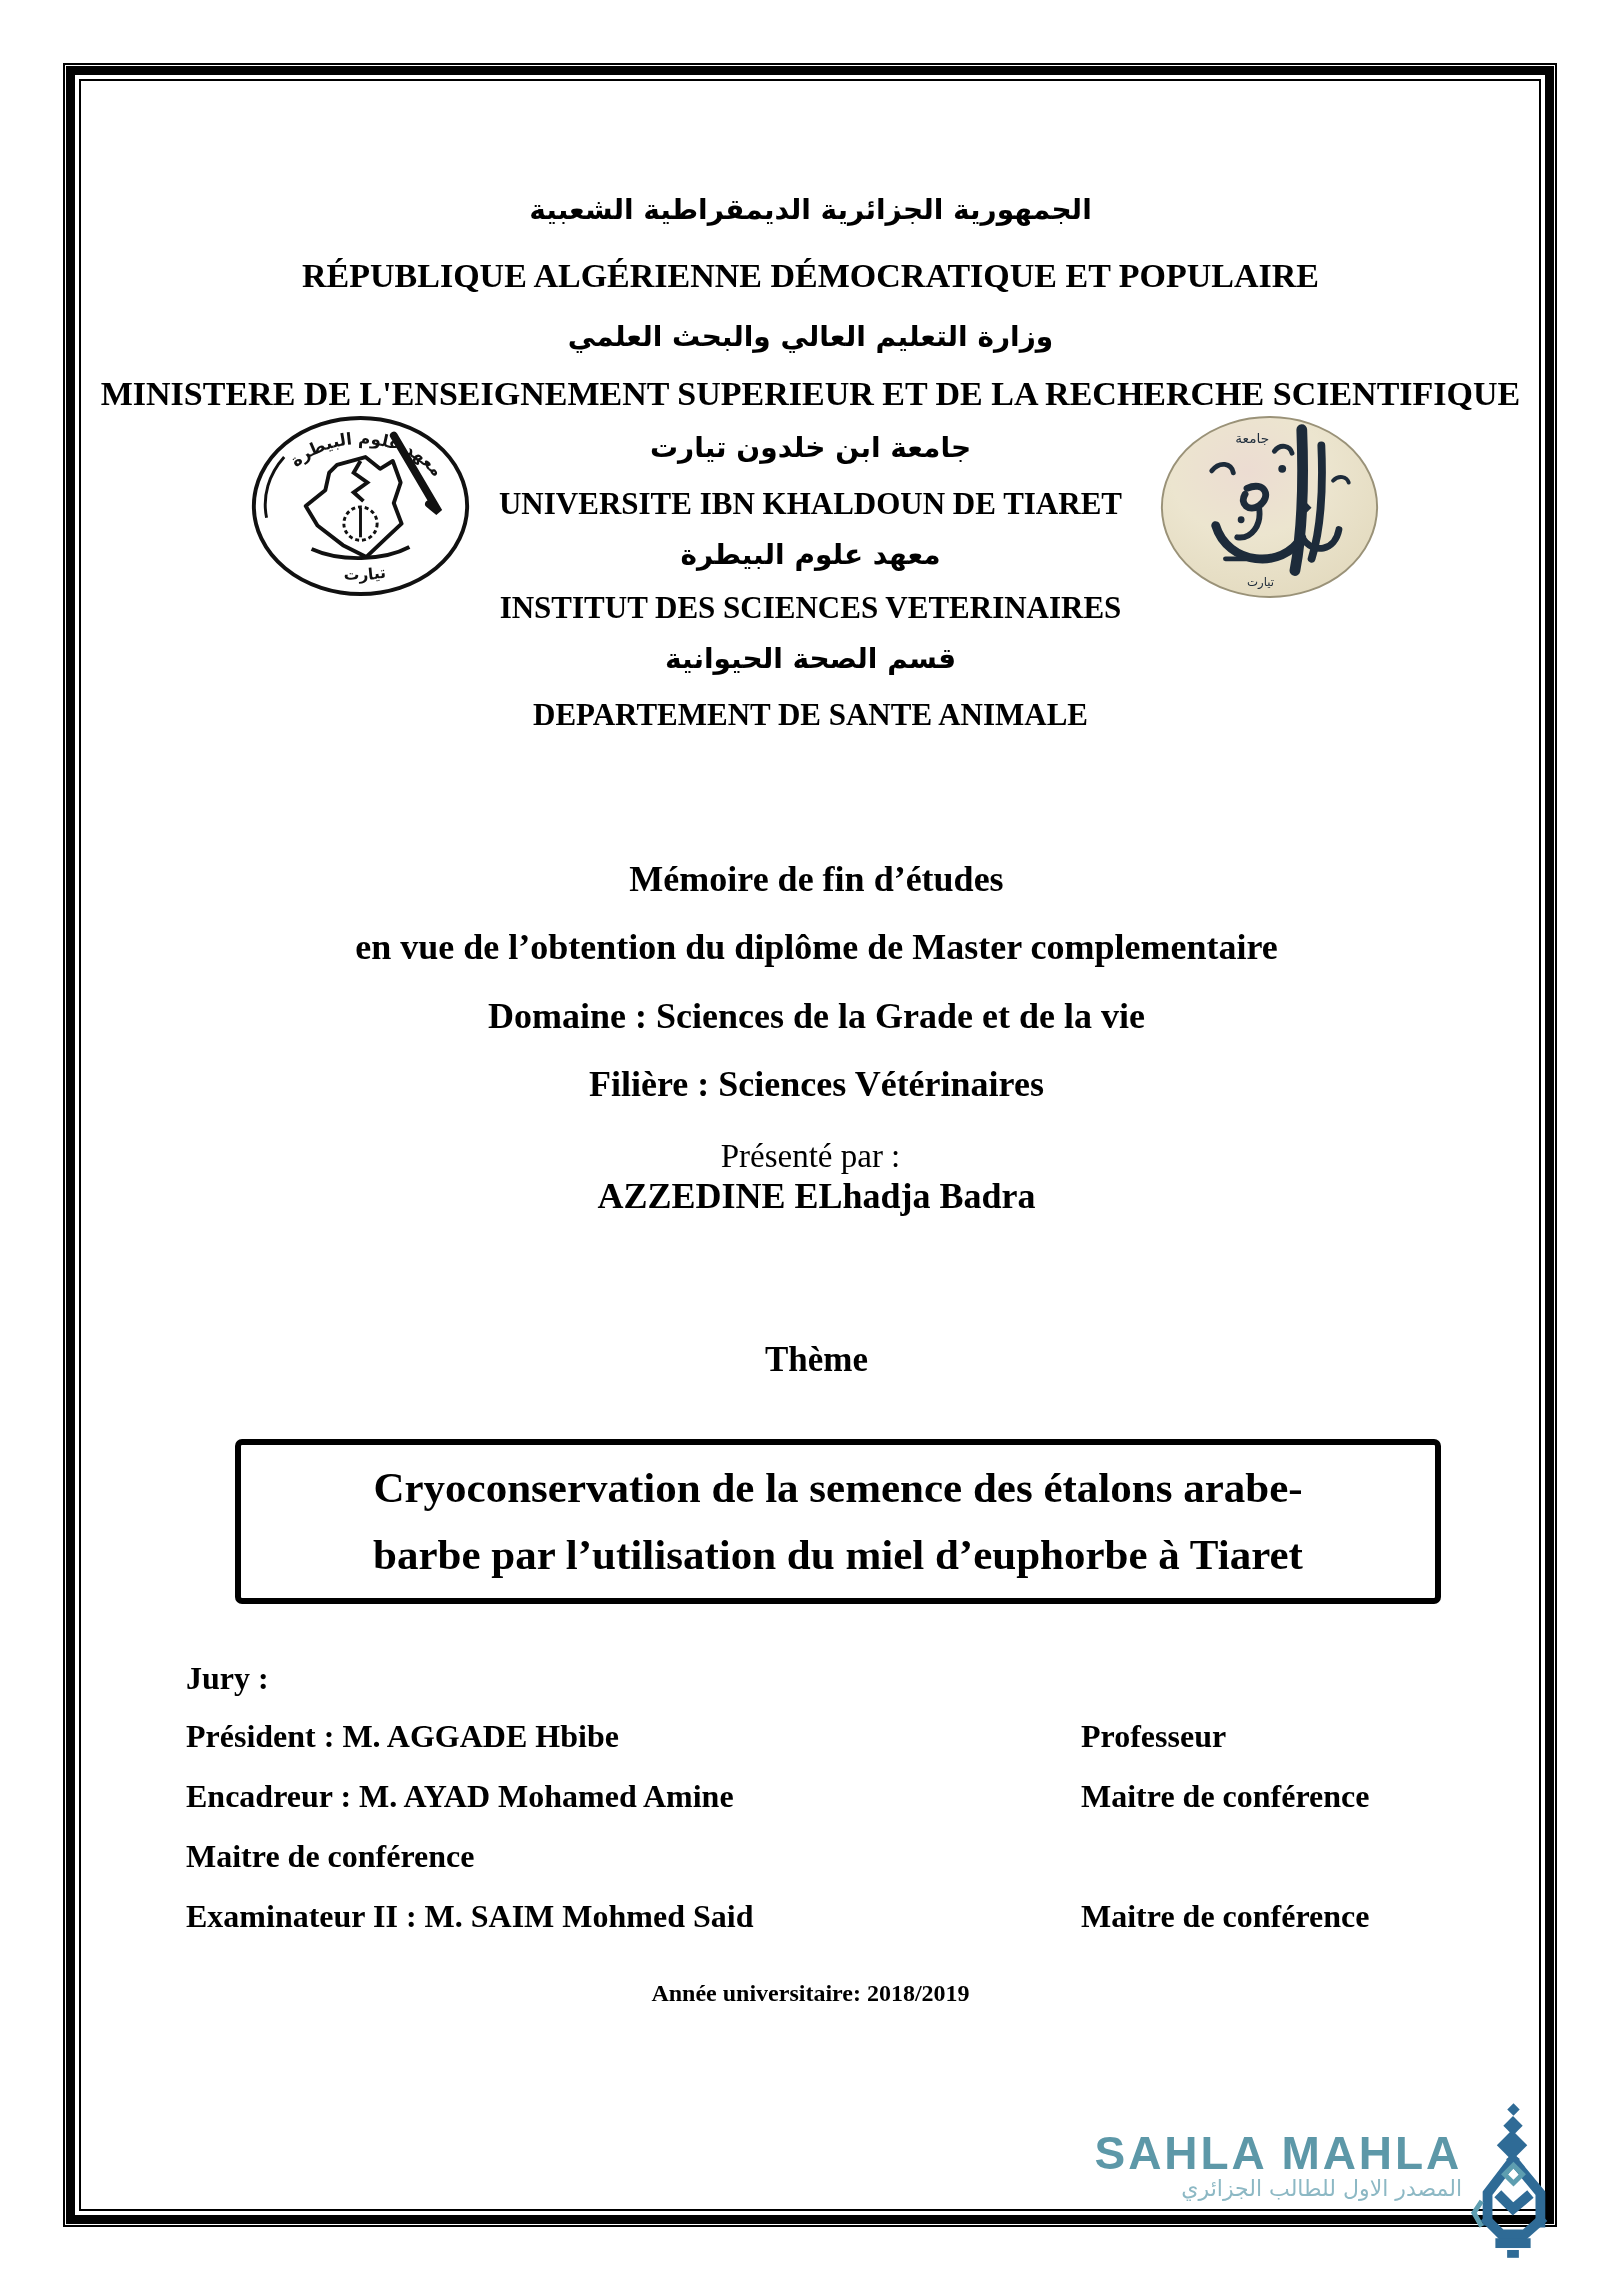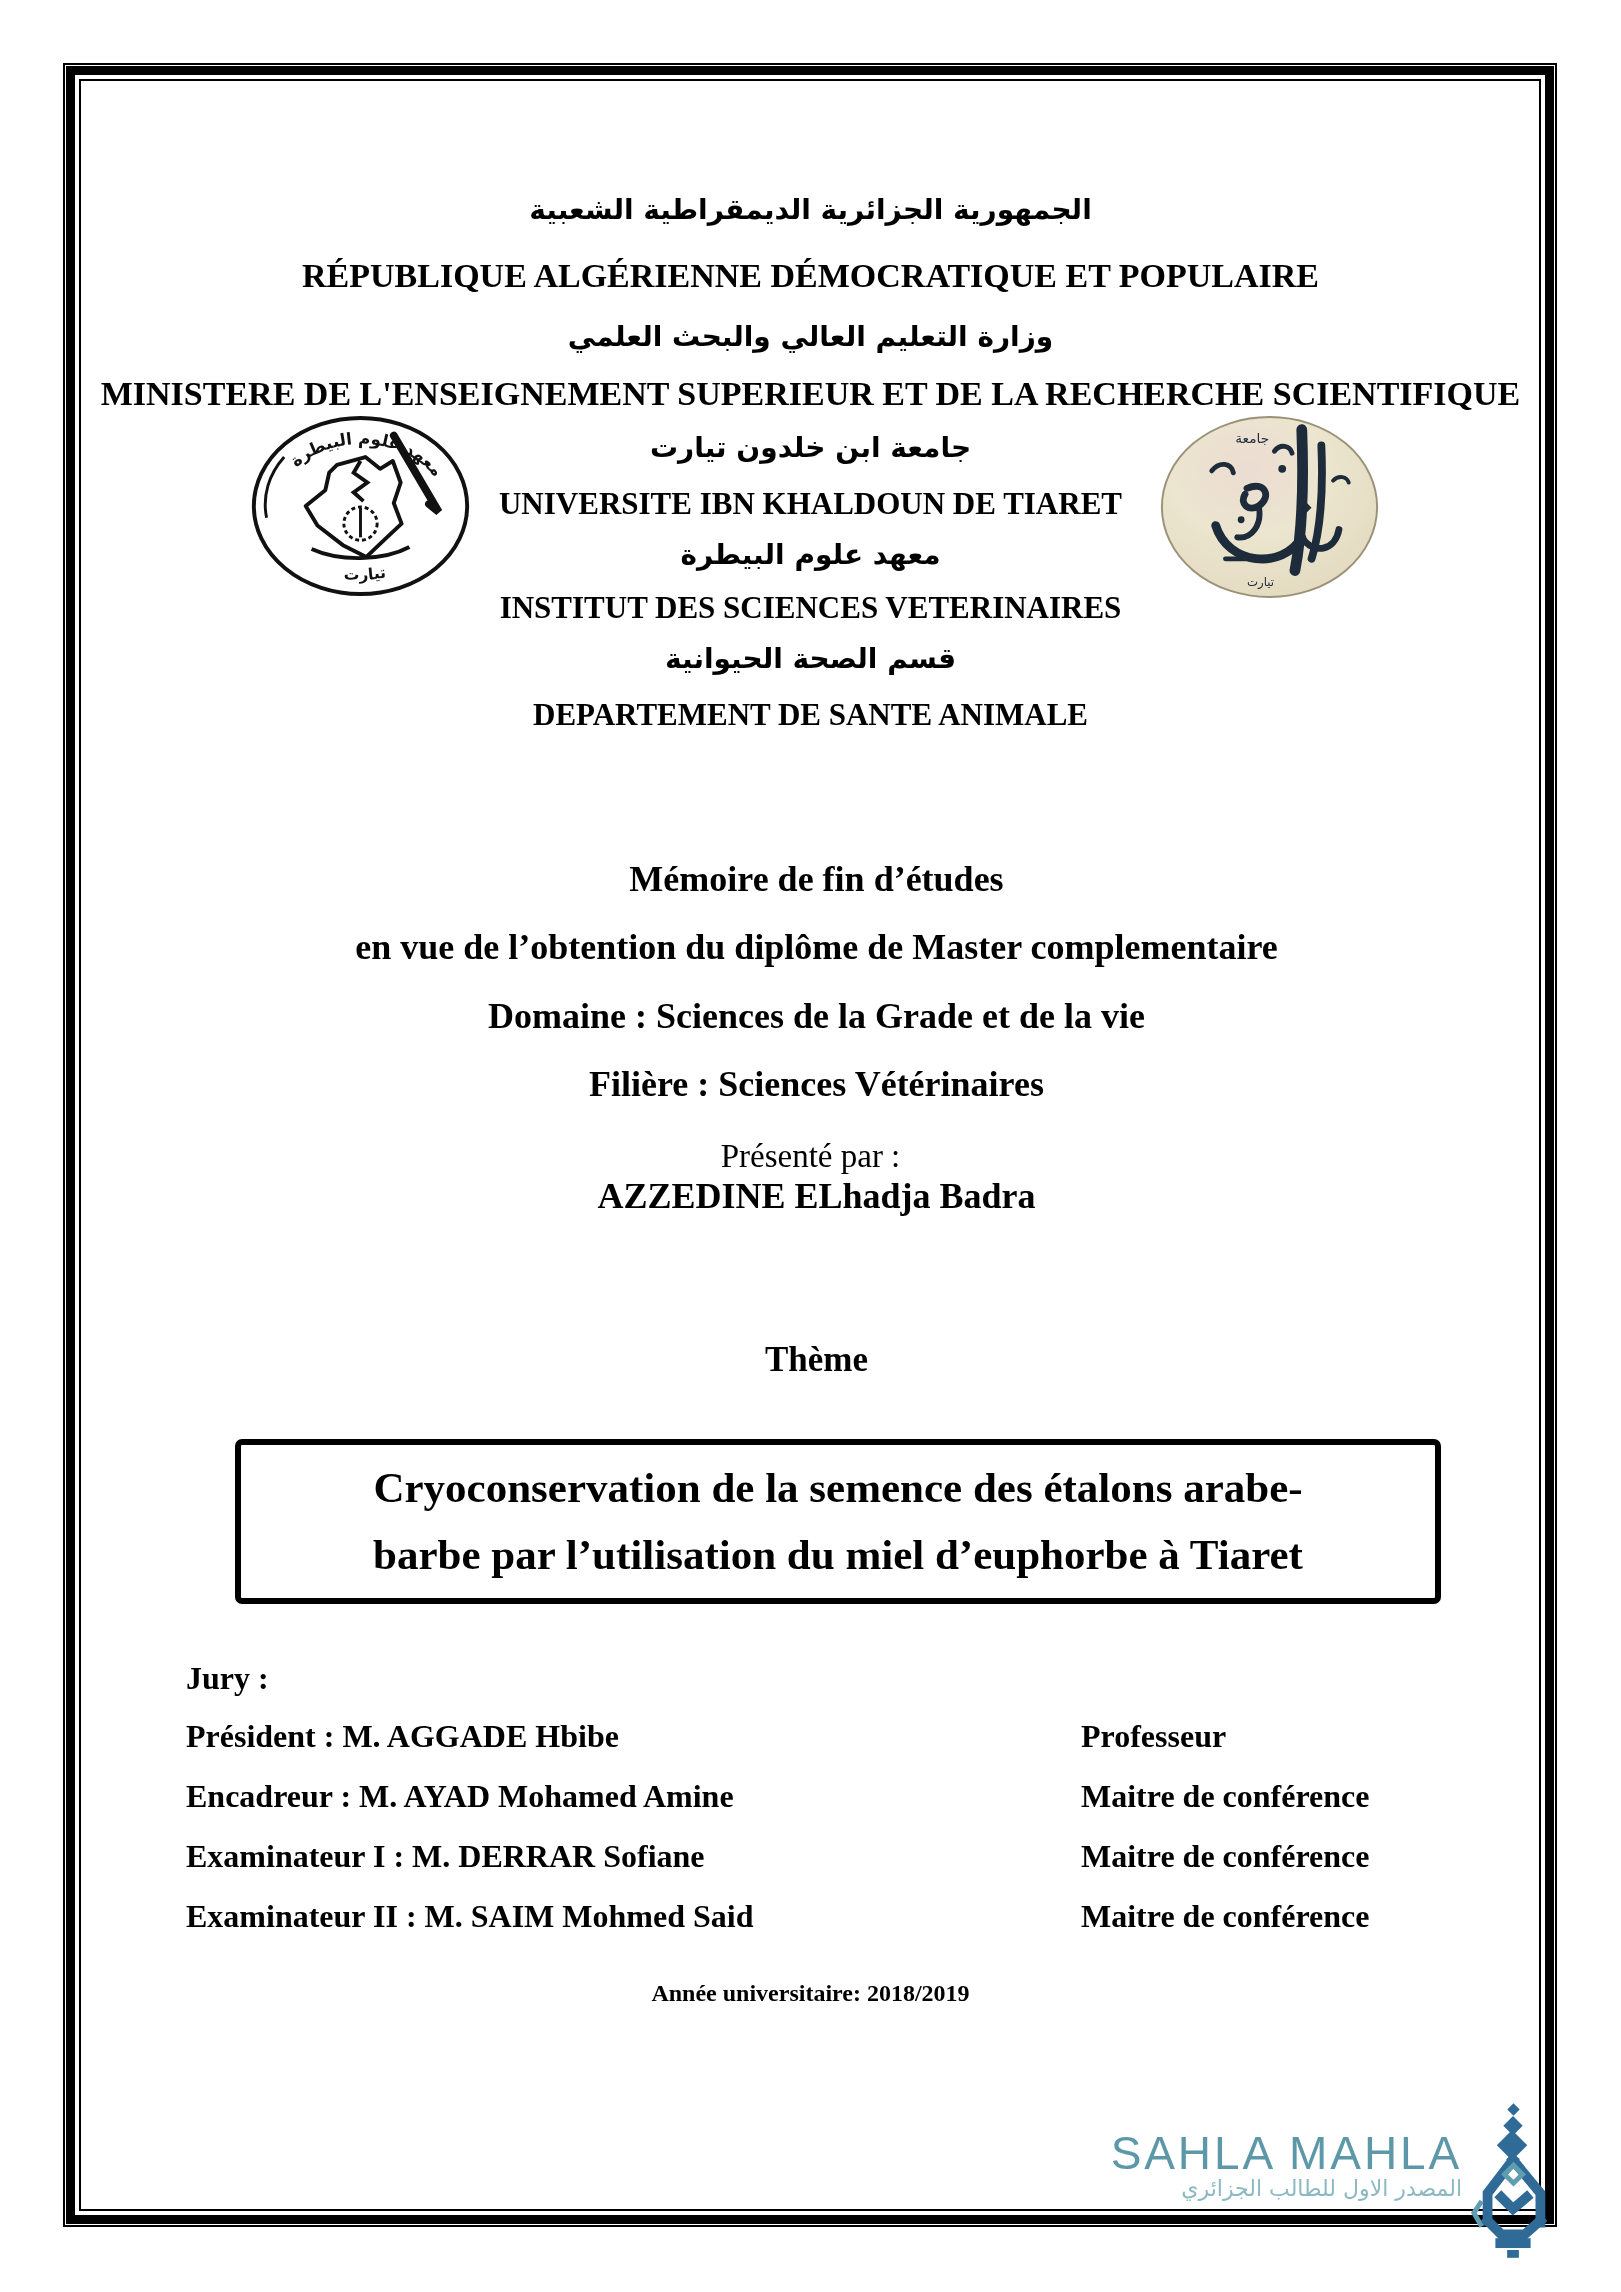--- a/index.html
+++ b/index.html
@@ -30,21 +30,21 @@
   .jury-row{position:absolute;left:186px;right:82px;display:grid;
             grid-template-columns:895px 1fr;z-index:2;
             font-weight:bold;font-size:32px;line-height:1.1;text-align:left;}
 
   .logo-left{position:absolute;left:247px;top:410px;width:227px;height:192px;z-index:2;}
   .logo-right{position:absolute;left:1157px;top:412px;width:225px;height:190px;z-index:2;}
 
   .watermark{position:absolute;left:1039px;top:2103px;width:519px;height:176px;z-index:5;
              display:flex;align-items:flex-start;justify-content:flex-end;}
   .wm-text{text-align:right;margin-top:27.4px;}
-  .wm-name{font-family:"Liberation Sans", sans-serif;font-weight:normal;font-size:46px;
+  .wm-name{font-family:"Liberation Sans", sans-serif;font-weight:bold;font-size:46px;
            letter-spacing:2.9px;color:#5d98a8;line-height:1;}
   .wm-tagline{font-family:"DejaVu Sans", sans-serif;font-size:22px;color:#8cb8c4;line-height:1.2;}
   .wm-emblem{margin-left:5.9px;flex:0 0 auto;}
 </style>
 </head>
 <body>
 
 <div class="frame">
   <div class="band"></div>
   <div class="inner"></div>
@@ -146,21 +146,20 @@
 </div>
 <div class="jury-row" style="top:1719px">
   <span>Président : M. AGGADE Hbibe</span>
   <span>Professeur</span>
 </div>
 <div class="jury-row" style="top:1779px">
   <span>Encadreur : M. AYAD Mohamed Amine</span>
   <span>Maitre de conférence</span>
 </div>
 <div class="jury-row" style="top:1839px">
-  <span>Examinateur I : M. DERRAR Sofiane</span>
   <span>Maitre de conférence</span>
 </div>
 <div class="jury-row" style="top:1899px">
   <span>Examinateur II : M. SAIM Mohmed Said</span>
   <span>Maitre de conférence</span>
 </div>
 
 <div class="line" style="top:1980px;font-weight:bold;font-size:24px">Année universitaire: 2018/2019</div>
 
 <div class="watermark">

